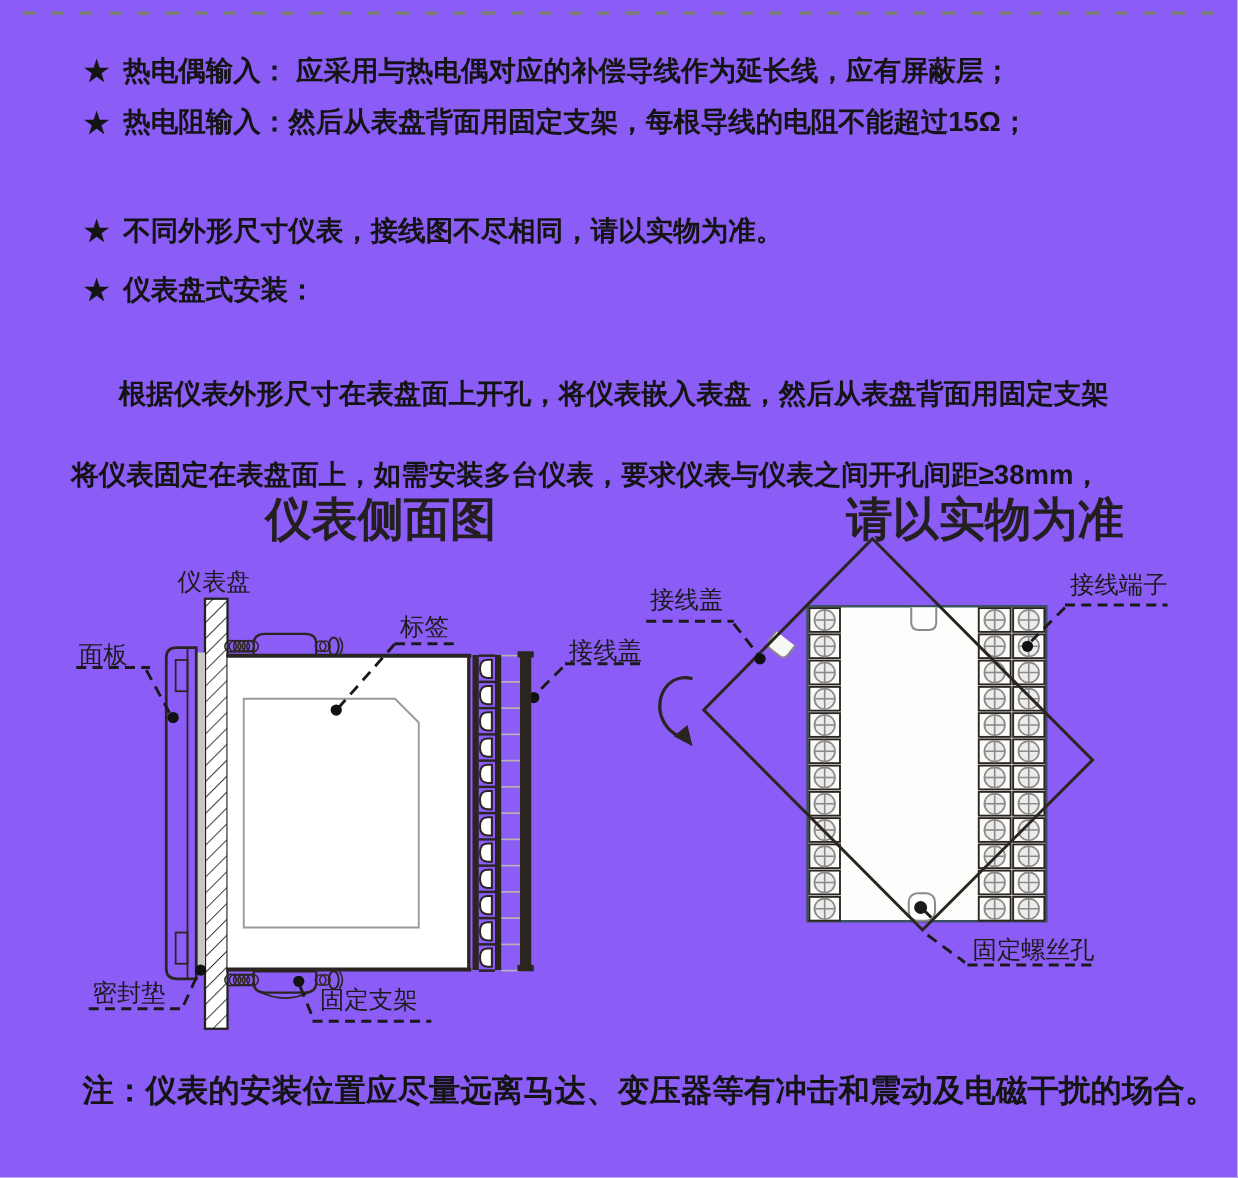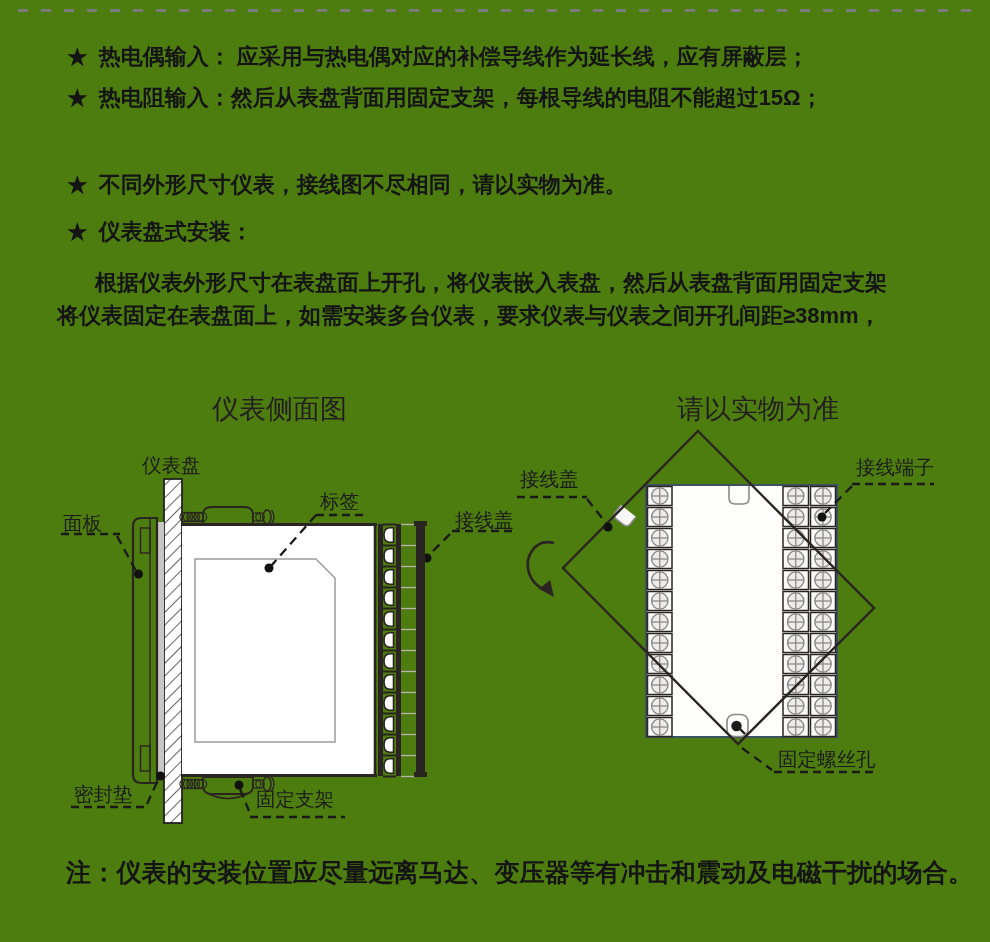--- a/index.html
+++ b/index.html
@@ -1,26 +1,26 @@
 <!DOCTYPE html>
 <html><head>
 <meta charset="utf-8">
 <style>
   html,body{margin:0;padding:0;background:#e9e9e9;}
-  .page{position:relative;width:990px;height:942px;background:#4d7c0f;overflow:hidden;
+  .page{position:relative;width:990px;height:942px;background:#8b5cf6;overflow:hidden;
         font-family:"Liberation Sans",sans-serif;color:#141414;}
   .divider{position:absolute;left:18px;top:9px;width:954px;height:3px;
         background:repeating-linear-gradient(90deg,#7b7b7b 0 10px,transparent 10px 23px);}
   .bullet{position:absolute;left:67px;width:900px;white-space:nowrap;font-weight:700;font-size:22px;line-height:25px;}
   .star{display:inline-block;font-size:23px;margin-right:11px;vertical-align:-1px;}
   .para{position:absolute;left:57px;top:266px;width:895px;font-weight:700;font-size:22px;line-height:33px;}
-  .pline{white-space:nowrap;}
+  .pline{white-space:nowrap;margin-top:32px;}
   .indent{text-indent:38px;}
-  .fig-title{position:absolute;top:391px;font-family:"Liberation Serif",serif;font-weight:400;
-        font-size:27px;letter-spacing:0px;color:#231f20;white-space:nowrap;}
+  .fig-title{position:absolute;top:391px;font-family:"Liberation Serif",serif;font-weight:700;
+        font-size:37px;letter-spacing:0px;color:#231f20;white-space:nowrap;}
   .note{position:absolute;left:66px;top:856px;width:920px;font-weight:700;font-size:25px;
         white-space:nowrap;letter-spacing:0.2px;}
   svg{position:absolute;left:0;top:0;}
   .slabel{font-family:"Liberation Sans",sans-serif;font-size:19.5px;font-weight:500;fill:#1b1b1b;}
   .lead{stroke:#1a1a1a;stroke-width:2.3;stroke-dasharray:9,6;fill:none;}
   .ul{stroke:#1a1a1a;stroke-width:2.3;stroke-dasharray:8,5;fill:none;}
   .ink{stroke:#2b2522;fill:none;}
 </style>
 </head>
 <body>

